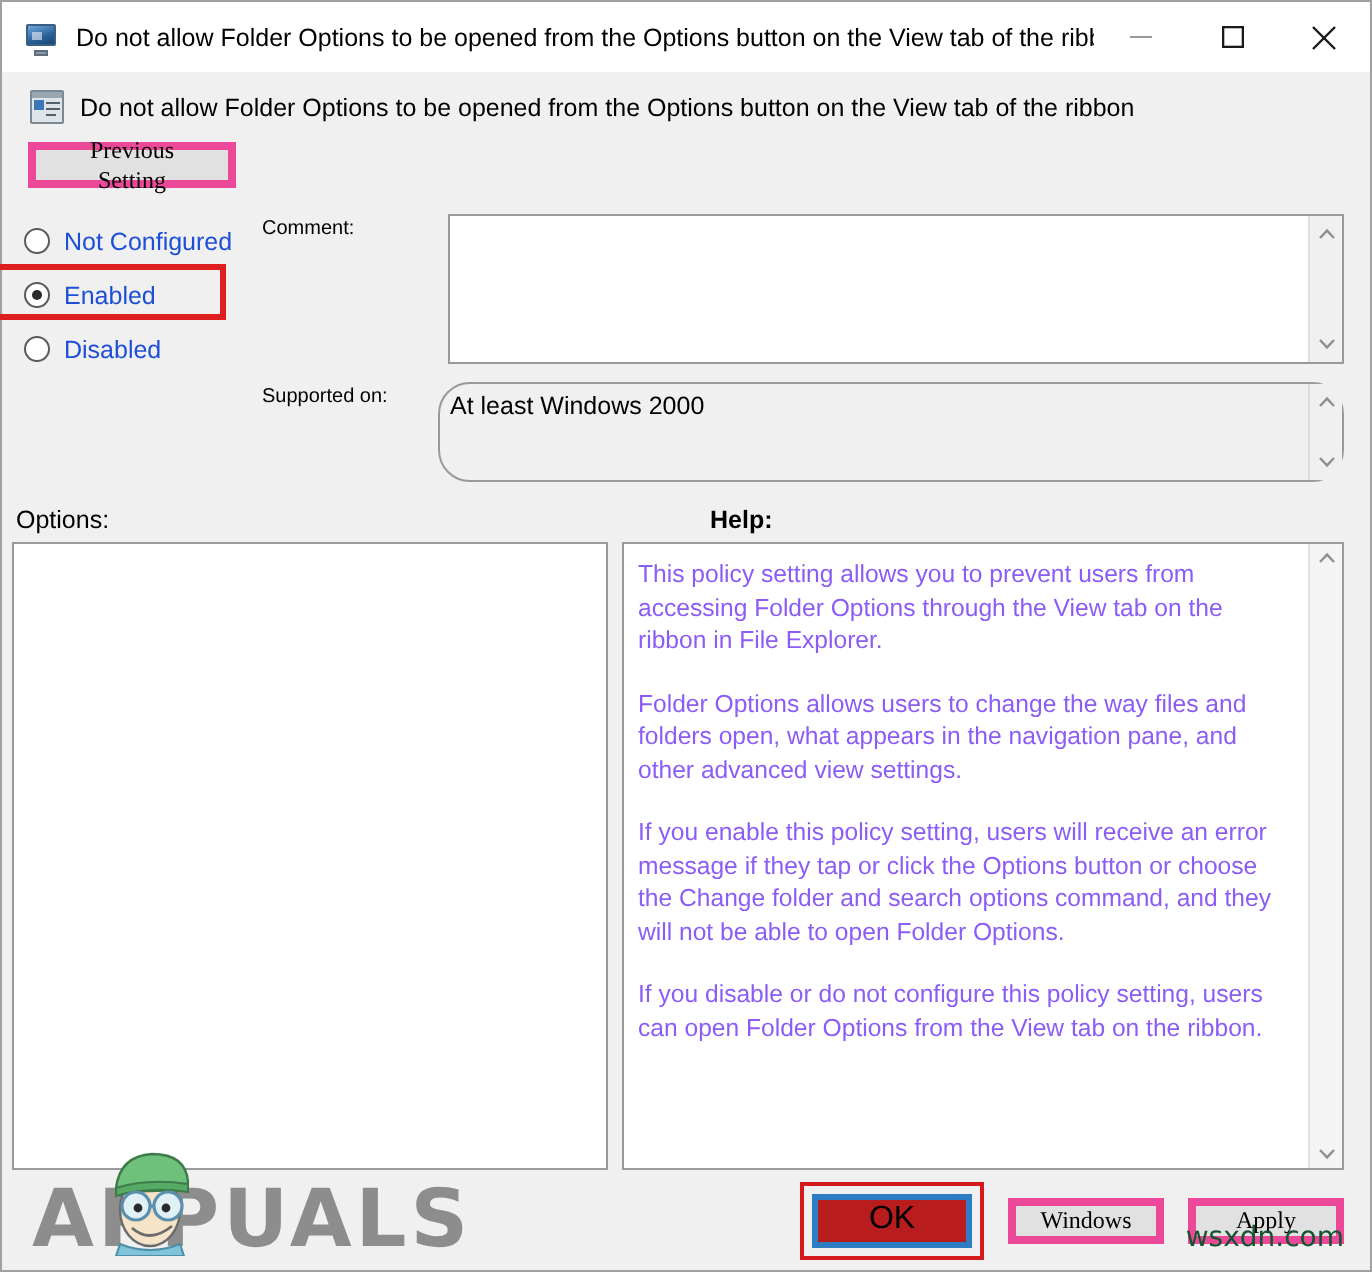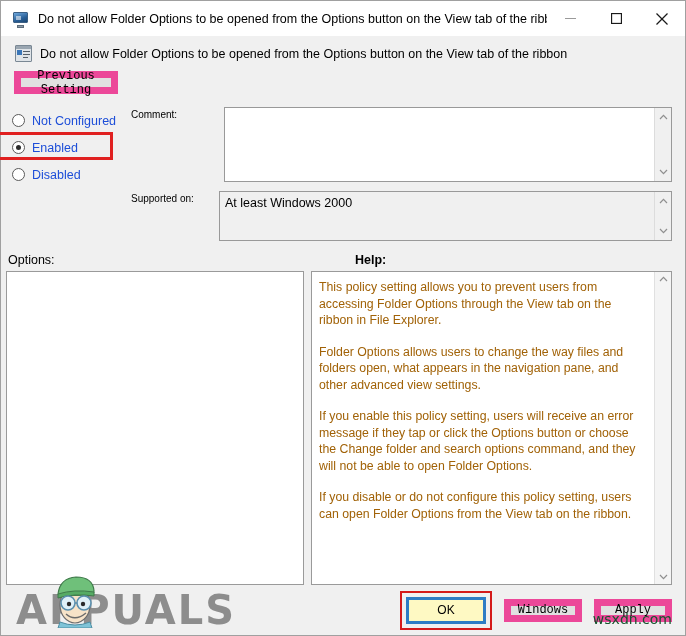--- a/index.html
+++ b/index.html
@@ -144,22 +144,22 @@
     white-space: nowrap;
   }
 
   .nav-buttons {
     display: flex;
     gap: 11px;
     padding: 9px 0 0 13px;
   }
   .btn {
     background: #e1e1e1;
-    border: 7px solid #ec4899;
-    font-family: Liberation Mono, monospace;
+    border: 4px solid #ec4899;
+    font-family: Liberation Serif, serif;
     font-size: 12px;
     color: #000;
     height: 23px;
     display: inline-flex;
     align-items: center;
     justify-content: center;
     box-sizing: border-box;
     padding: 0 10px;
     cursor: default;
   }
@@ -243,21 +243,21 @@
     width: 88px;
     box-sizing: border-box;
   }
   .textbox-wrap {
     flex: 1 1 auto;
     display: flex;
     border: 1px solid #999;
     box-sizing: border-box;
     background: #fff;
   }
-  .textbox-wrap.readonly { background: #f0f0f0; }
+  .textbox-wrap.readonly { background: #f0f0f0; border-radius: 16px; }
   .textbox-area {
     flex: 1 1 auto;
     padding: 4px 5px;
     font-size: 12.5px;
     color: #000;
     line-height: 15px;
     overflow: hidden;
   }
   .tb-comment { height: 65px; }
   .tb-supported { height: 40px; }
@@ -313,21 +313,21 @@
     border: 1px solid #9a9a9a;
     box-sizing: border-box;
     background: #fff;
     min-width: 0;
   }
   .help-text {
     flex: 1 1 auto;
     padding: 7px 9px 7px 7px;
     font-size: 12.3px;
     line-height: 16.5px;
-    color: #a16207;
+    color: #8b5cf6;
     overflow: hidden;
   }
   .help-text p { margin: 0 0 15px 0; }
   .help-text p:last-child { margin-bottom: 0; }
   .help-scroll {
     width: 17px;
     flex: 0 0 auto;
     background: #f4f4f4;
     border-left: 1px solid #e0e0e0;
     display: flex;
@@ -351,28 +351,28 @@
   }
   .ok-wrap {
     position: relative;
     padding: 6px;
     border: 2px solid #d41a1a;
     box-sizing: border-box;
   }
   .btn-ok {
     width: 76px;
     height: 23px;
-    background: #fef9c3;
+    background: #b91c1c;
     border: 1px solid #adadad;
     outline: 3px solid #2e7cc4;
     outline-offset: -1px;
     display: flex;
     align-items: center;
     justify-content: center;
-    font-size: 12px;
+    font-size: 16px;
     box-sizing: border-box;
   }
   .btn-cancel, .btn-apply {
     width: 78px;
     height: 23px;
   }
 
   
   .appuals-logo {
     position: absolute;

